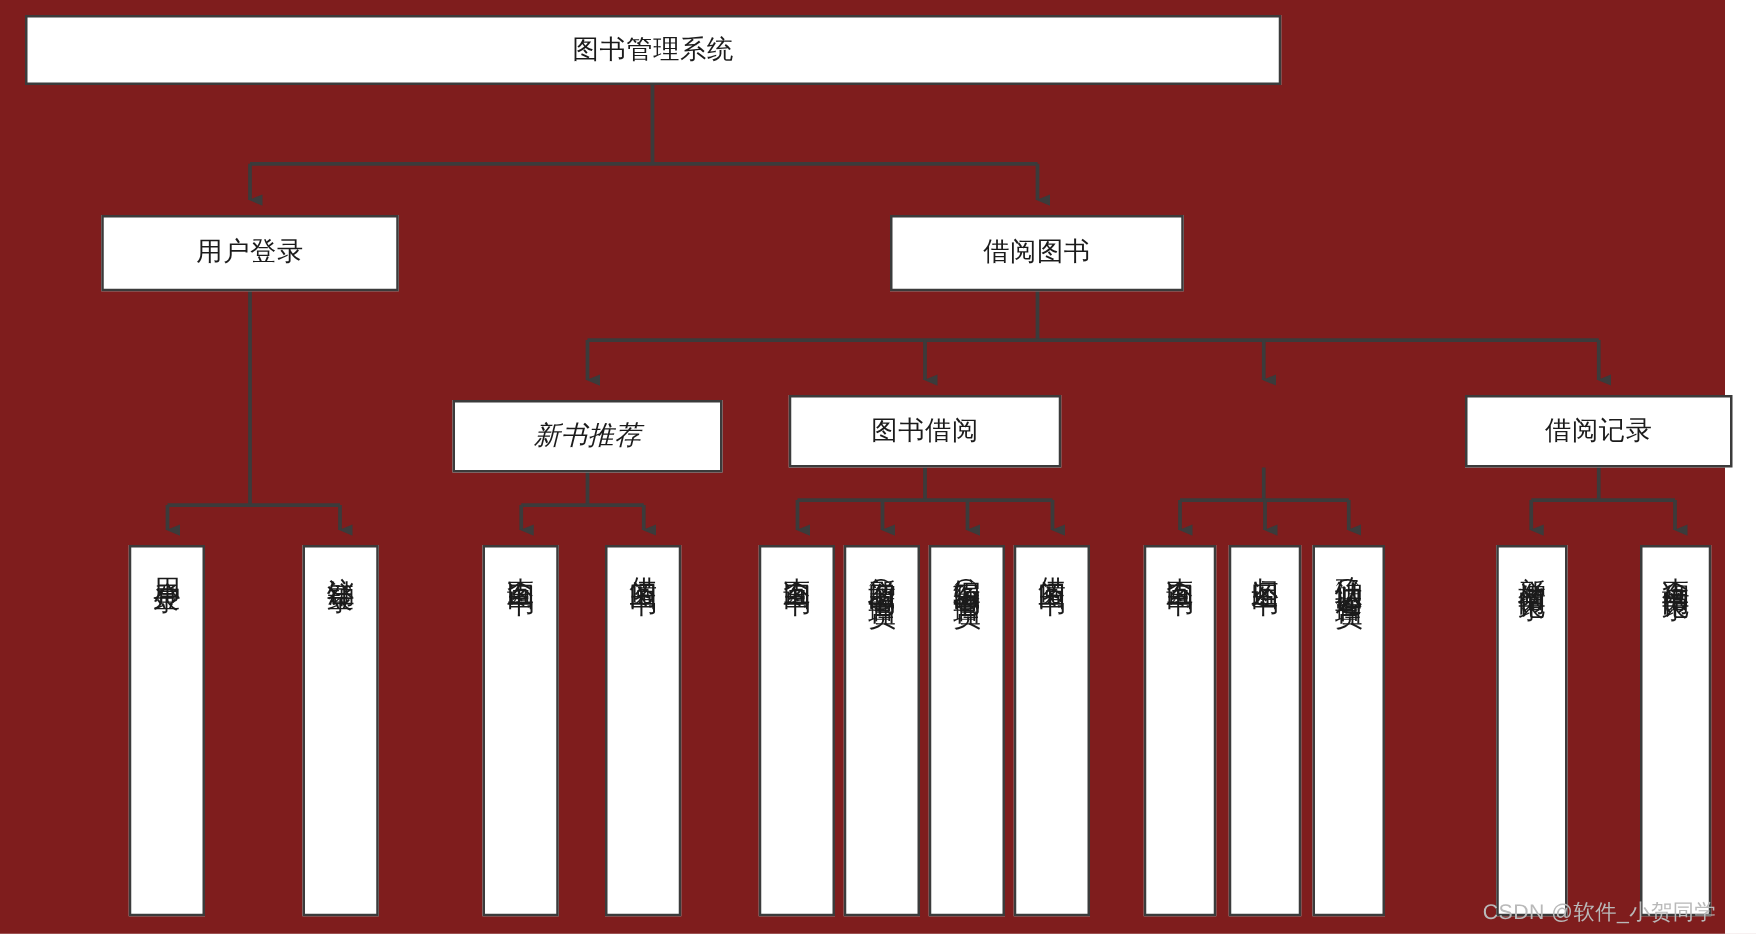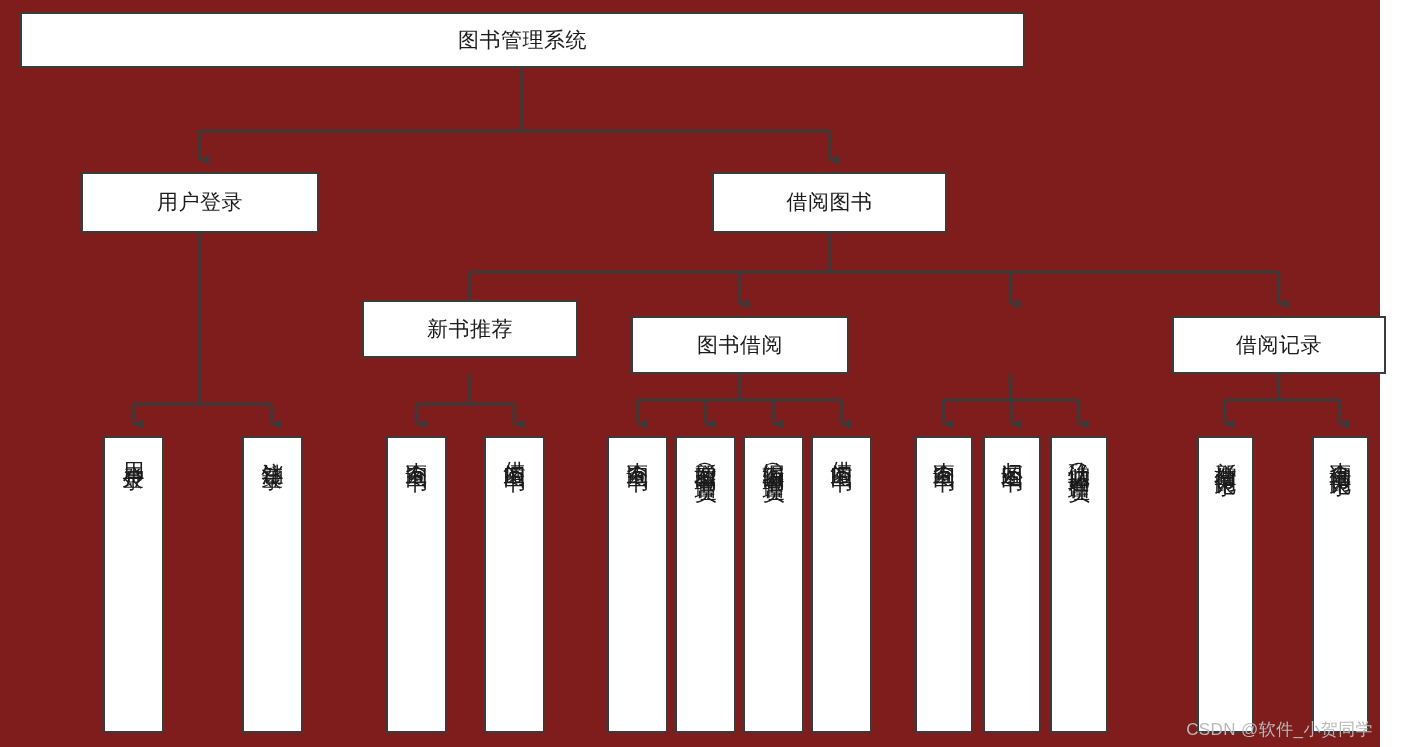--- a/index.html
+++ b/index.html
@@ -129,21 +129,21 @@
     <span class="label">图书管理系统</span>
   </div>
 
   <div class="node horiz" style="left:81px; top:172px; width:238px; height:61px;">
     <span class="label">用户登录</span>
   </div>
   <div class="node horiz" style="left:712px; top:172px; width:235px; height:61px;">
     <span class="label">借阅图书</span>
   </div>
 
-  <div class="node horiz" style="left:362px; top:300px; width:216px; height:58px;">
+  <div class="node horiz" style="left:362px; top:320px; width:216px; height:58px;font-style:italic;">
     <span class="label">新书推荐</span>
   </div>
   <div class="node horiz" style="left:631px; top:316px; width:218px; height:58px;">
     <span class="label">图书借阅</span>
   </div>
   <div class="node horiz" style="left:1172px; top:316px; width:214px; height:58px;">
     <span class="label">借阅记录</span>
   </div>
 
   <div class="node vert" style="left:103px; top:436px; width:61px; height:297px;">

